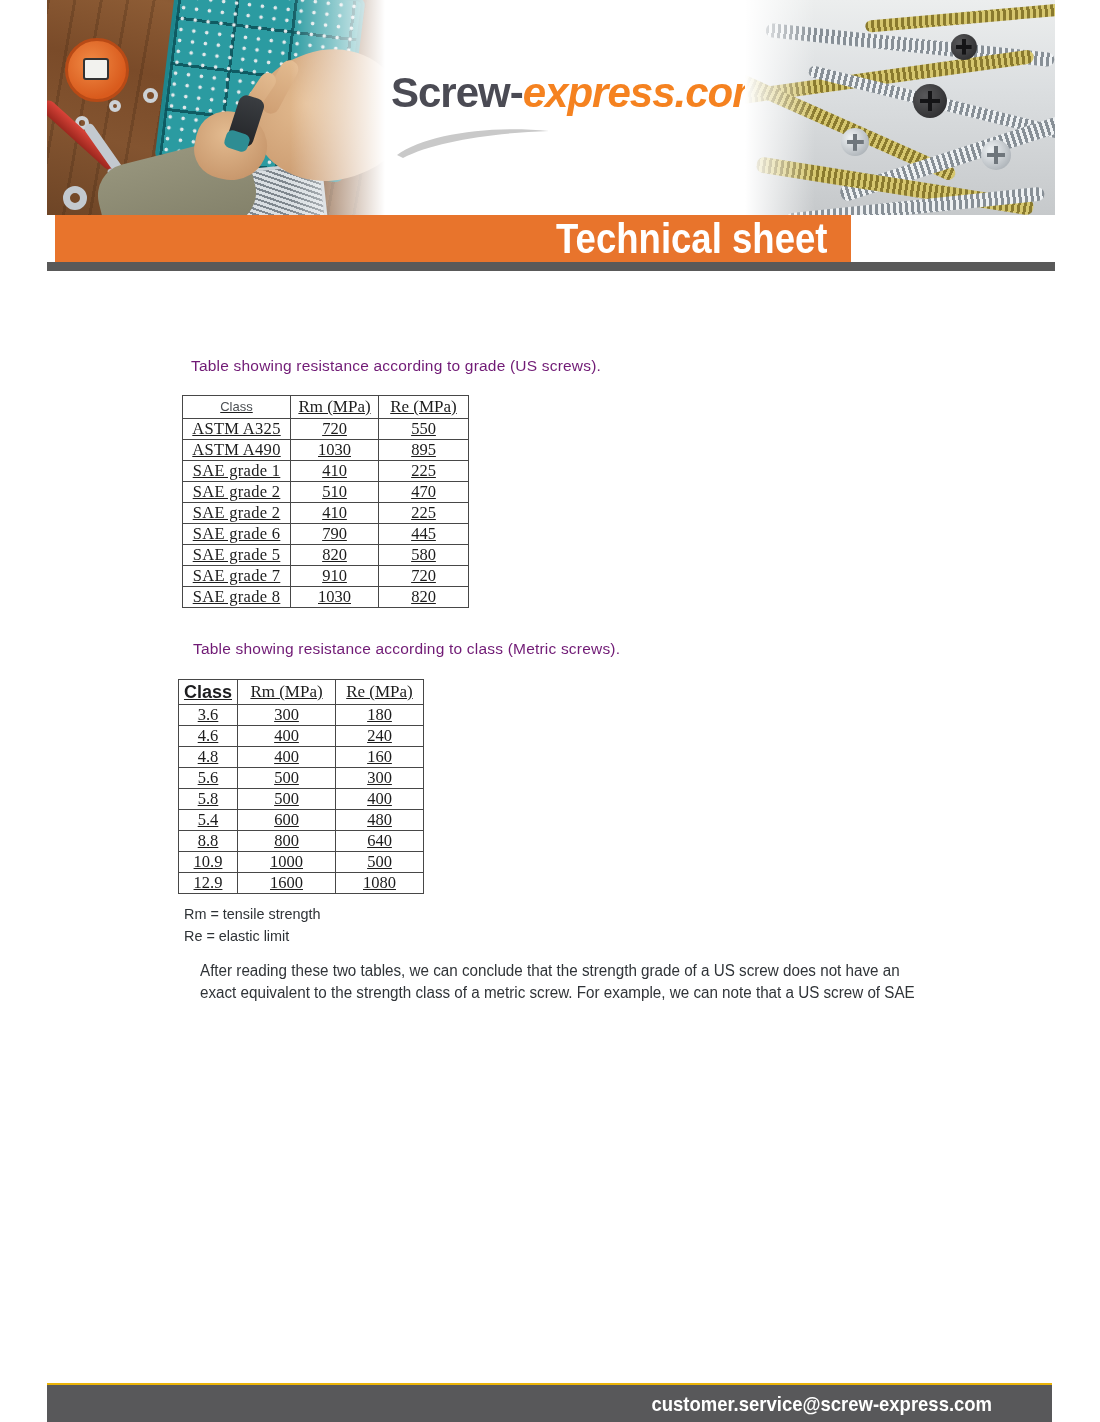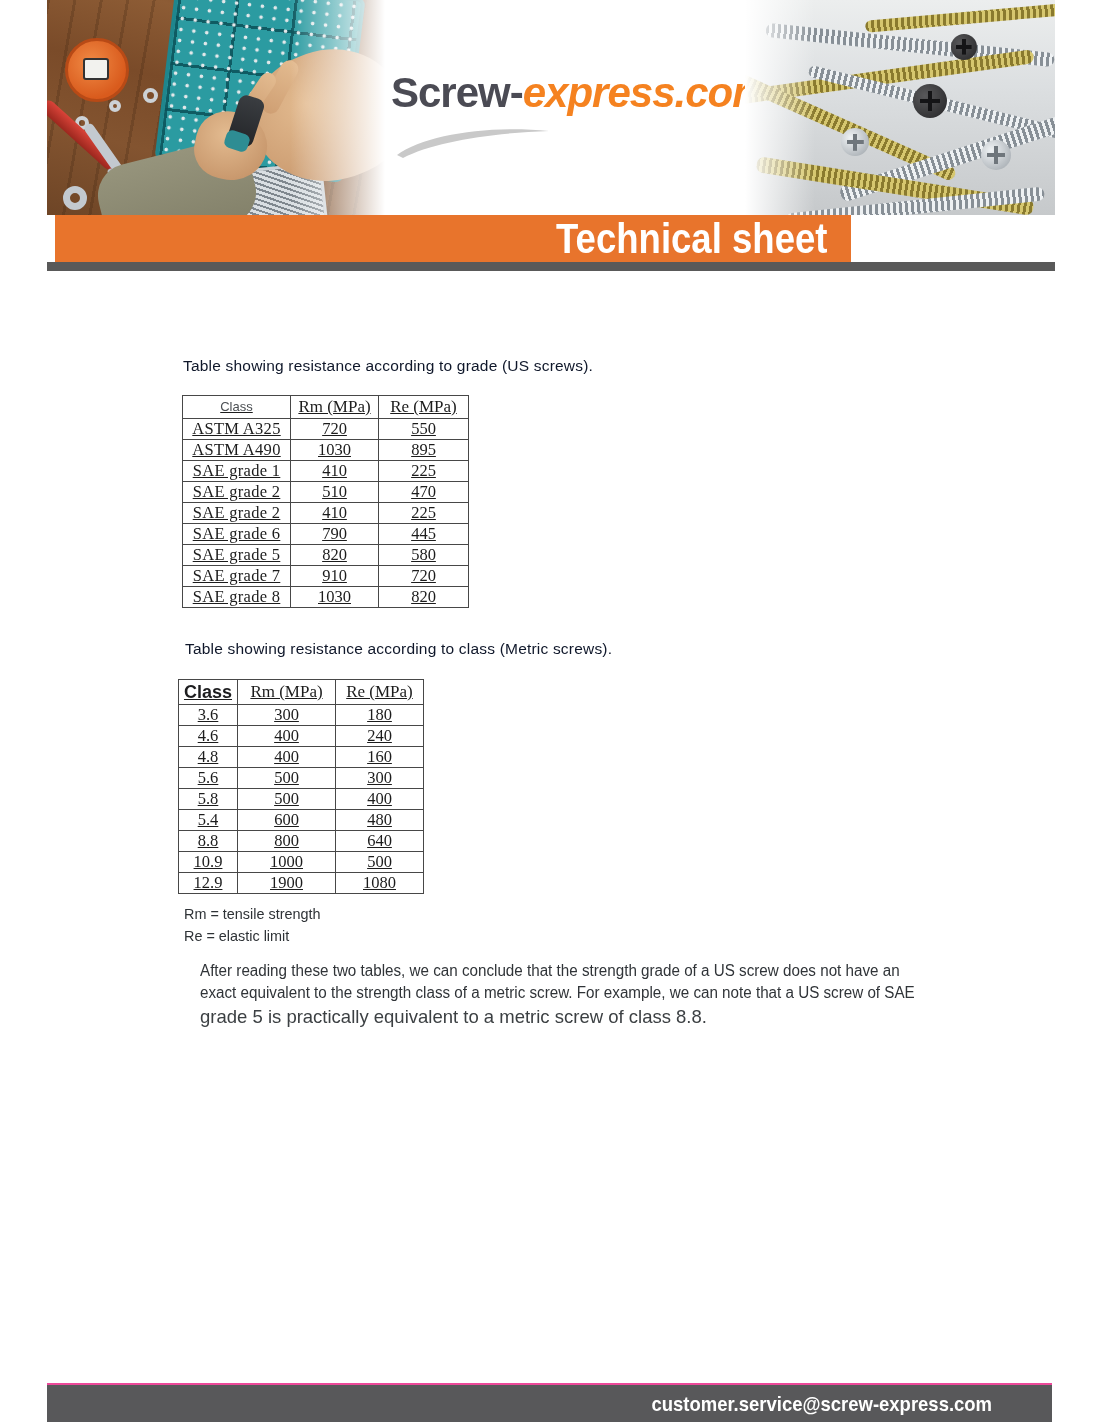--- a/index.html
+++ b/index.html
@@ -97,21 +97,21 @@
   .logo-swoosh{position:absolute;left:6px;top:122px;}
 
   
   .banner{position:absolute;left:47px;top:215px;width:796px;height:47px;background:var(--accent);
     display:flex;align-items:center;justify-content:flex-end;margin-left:8px;}
   .banner-title{color:#ffffff;font-weight:bold;font-size:43px;line-height:47px;
     transform:scaleX(0.85);transform-origin:center;letter-spacing:0px;white-space:nowrap;}
   .banner-underbar{position:absolute;left:47px;top:262px;width:1008px;height:9px;background:var(--bar-gray);}
 
   
-  .caption{position:absolute;color:#0f172a;font-size:15.5px;letter-spacing:.2px;white-space:nowrap;}
+  .caption{position:absolute;color:#701a75;font-size:15.5px;letter-spacing:.2px;white-space:nowrap;margin-left:8px;}
   .caption-us{left:183px;top:357px;}
   .caption-metric{left:185px;top:640px;}
 
   table.tbl{position:absolute;border-collapse:collapse;table-layout:fixed;
     font-family:"Liberation Serif","DejaVu Serif",serif;color:#1c1c1c;text-decoration:underline;}
   .tbl th,.tbl td{border:1px solid #474747;text-align:center;vertical-align:middle;
     font-weight:normal;overflow:hidden;white-space:nowrap;}
   .tbl td{font-size:16.5px;height:20px;line-height:20px;}
   .tbl-us{left:182px;top:395px;width:286px;}
   .tbl-us th{font-size:17px;height:22px;line-height:22px;}
@@ -126,21 +126,21 @@
   .note-rm{top:905px;}
   .note-re{top:927px;}
 
   .para{position:absolute;left:183px;top:960px;color:#303438;margin-left:17px;}
   .para .pl{white-space:nowrap;font-size:16px;line-height:22px;
     transform:scaleX(0.95);transform-origin:left center;}
   .para .pl3{font-size:18.5px;line-height:26px;transform:none;color:#3c4043;}
 
   
   .footer{position:absolute;left:47px;top:1383px;width:1005px;height:39px;
-    background:var(--footer-bg);border-top:2px solid #ec4899;
+    background:var(--footer-bg);border-top:2px solid #eab308;
     display:flex;align-items:center;justify-content:flex-end;padding-right:60px;}
   .footer-email{color:#ffffff;font-weight:bold;font-size:21px;white-space:nowrap;
     transform:scaleX(0.88);transform-origin:right center;}
 </style>
 </head>
 <body>
 
 <div class="photo photo-left">
   <div class="grain"></div>
   <div class="teal-box"></div>
@@ -312,30 +312,29 @@
       <td>800</td>
       <td>640</td>
     </tr>
       <tr>
       <td>10.9</td>
       <td>1000</td>
       <td>500</td>
     </tr>
       <tr>
       <td>12.9</td>
-      <td>1900</td>
+      <td>1600</td>
       <td>1080</td>
     </tr>
     </tbody>
 </table>
 
 <div class="note note-rm">Rm = tensile strength</div>
 <div class="note note-re">Re = elastic limit</div>
 
 <div class="para">
   <div class="pl">After reading these two tables, we can conclude that the strength grade of a US screw does not have an</div>
   <div class="pl">exact equivalent to the strength class of a metric screw. For example, we can note that a US screw of SAE</div>
-  <div class="pl pl3">grade 5 is practically equivalent to a metric screw of class 8.8.</div>
 </div>
 
 <div class="footer">
   <div class="footer-email">customer.service@screw-express.com</div>
 </div>
 
 </body></html>

